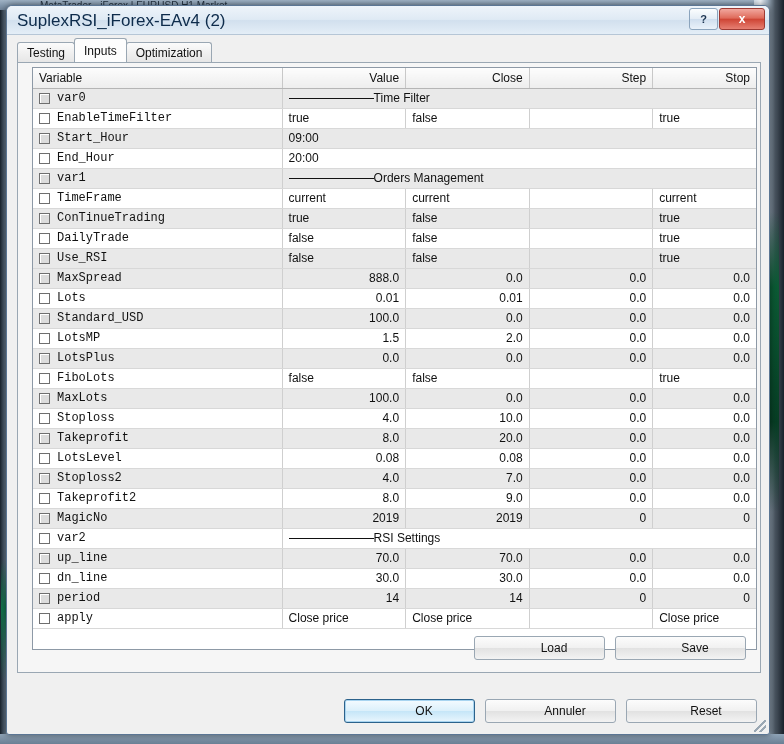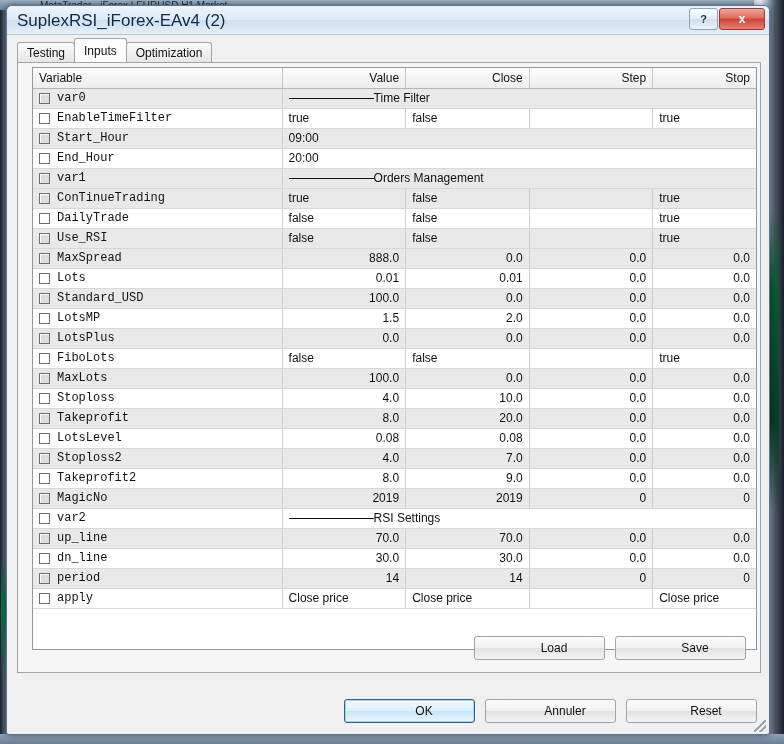--- a/index.html
+++ b/index.html
@@ -290,20 +290,32 @@
               </tr>
               <tr class="alt">
                 <td class="varcell">
                   <div class="cbwrap">
                     <span class="cb"></span>
                     <span>var1</span>
                   </div>
                 </td>
                 <td class="sep" colspan="4"><span class="sep-rule"></span><span>Orders Management</span></td>
               </tr>
+              <tr class="norm">
+                <td class="varcell">
+                  <div class="cbwrap">
+                    <span class="cb"></span>
+                    <span>TimeFrame</span>
+                  </div>
+                </td>
+                <td class="txt">current</td>
+                <td class="txt">current</td>
+                <td class="txt"></td>
+                <td class="txt">current</td>
+              </tr>
               <tr class="alt">
                 <td class="varcell">
                   <div class="cbwrap">
                     <span class="cb"></span>
                     <span>ConTinueTrading</span>
                   </div>
                 </td>
                 <td class="txt">true</td>
                 <td class="txt">false</td>
                 <td class="txt"></td>

